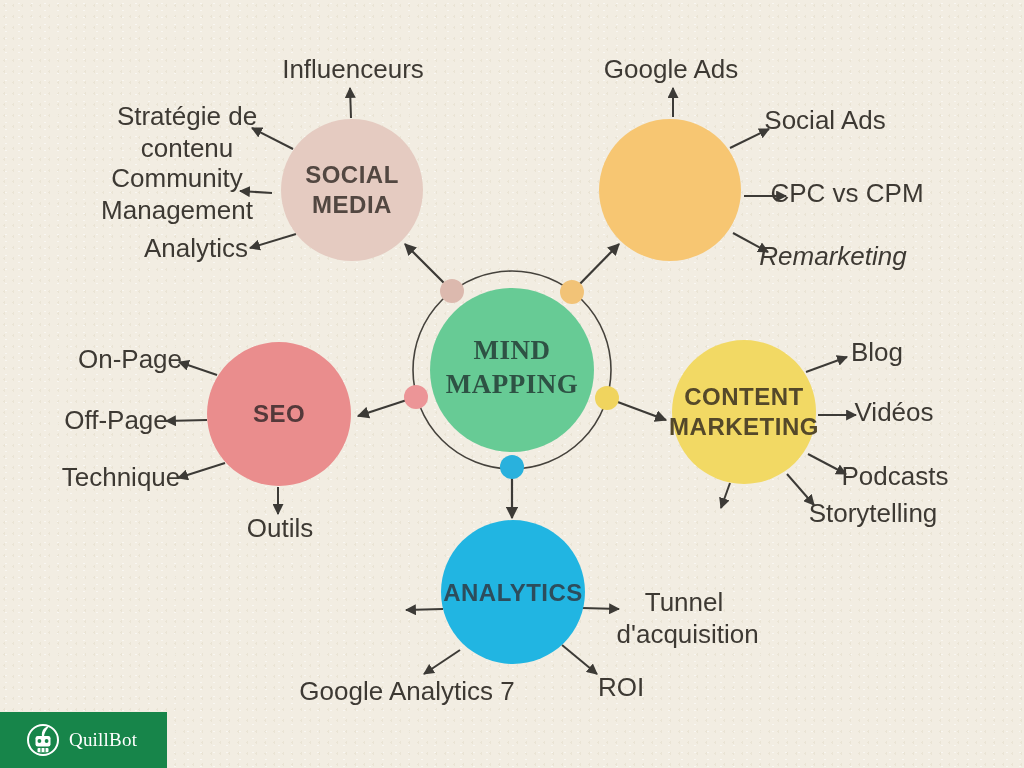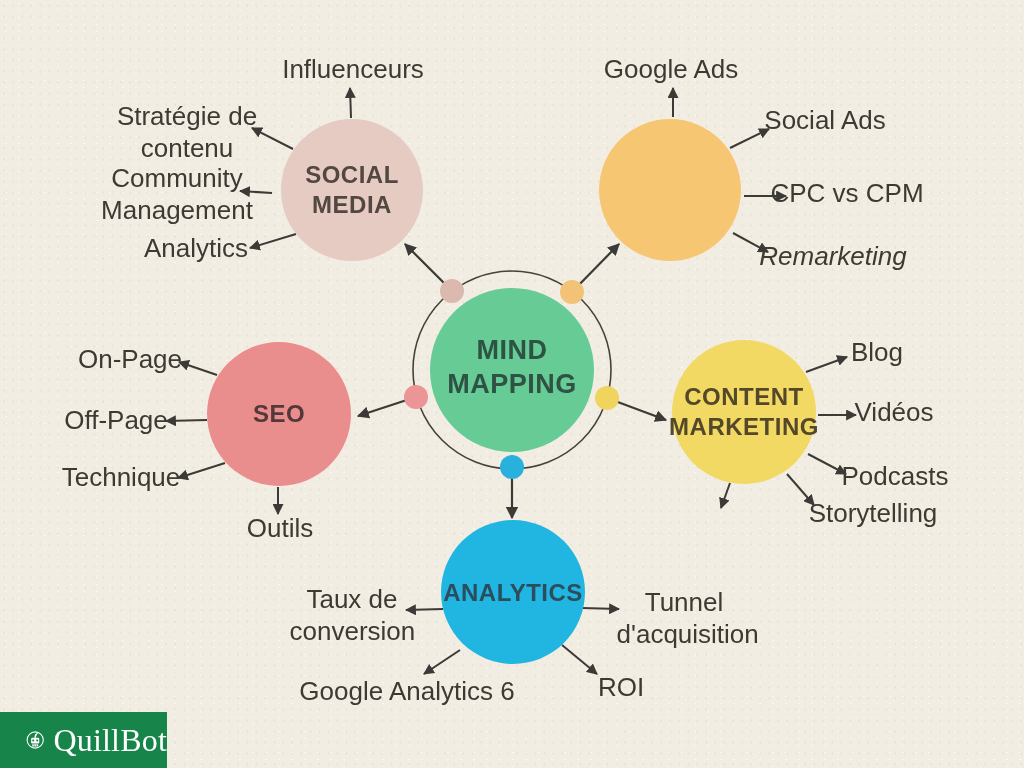--- a/index.html
+++ b/index.html
@@ -18,21 +18,21 @@
     text-align:center;color:#3d3933;font-size:26px;line-height:1.22;
     white-space:nowrap;
   }
   .lbl.wrap{white-space:normal;}
   .node-title{
     position:absolute;transform:translate(-50%,-50%);
     text-align:center;font-weight:bold;font-size:24px;line-height:1.25;
     letter-spacing:.5px;white-space:normal;
   }
   
-  .t-center{left:512px;top:368px;width:150px;font-size:27px;color:#2e5244;}
+  .t-center{left:512px;top:368px;width:150px;font-size:27px;color:#2e5244;font-family:Liberation Serif, serif;}
   .t-social{left:352px;top:190px;width:120px;color:#524741;}
   .t-sea{left:670px;top:191px;width:120px;color:#544a38;}
   .t-seo{left:279px;top:414px;width:120px;color:#54393a;}
   .t-content{left:744px;top:412px;width:165px;color:#54482a;}
   .t-analytics{left:513px;top:593px;width:180px;color:#2d4d5c;}
   
   .lb-influenceurs{left:353px;top:70px;}
   .lb-strategie{left:187px;top:133px;width:145px;}
   .lb-community{left:177px;top:195px;width:155px;}
   .lb-analytics-sm{left:196px;top:249px;}
@@ -54,21 +54,21 @@
   .lb-roi{left:621px;top:688px;}
   .lb-tunnel{left:684px;top:619px;width:135px;}
   
   .footer-logo{
     position:absolute;left:0;top:712px;width:167px;height:56px;
     display:flex;align-items:center;gap:9px;padding-left:26px;
     box-sizing:border-box;
   }
   .brand-text{
     color:#ffffff;font-family:"Liberation Serif","DejaVu Serif",serif;
-    font-size:32px;font-weight:500;letter-spacing:.2px;
+    font-size:19px;font-weight:500;letter-spacing:.2px;
   }
 </style>
 </head>
 <body>
 
 <div class="canvas">
 
   <svg class="layer" width="1024" height="768" viewBox="0 0 1024 768">
     <defs>
       <marker id="arw" viewBox="0 0 10 10" refX="9" refY="5" markerWidth="5.5" markerHeight="5.5" orient="auto">
@@ -149,22 +149,21 @@
   <div class="lbl lb-onpage">On-Page</div>
   <div class="lbl lb-offpage">Off-Page</div>
   <div class="lbl lb-technique">Technique</div>
   <div class="lbl lb-outils">Outils</div>
 
   <div class="lbl lb-blog">Blog</div>
   <div class="lbl lb-videos">Vidéos</div>
   <div class="lbl lb-podcasts">Podcasts</div>
   <div class="lbl lb-storytelling">Storytelling</div>
 
-  <div class="lbl wrap lb-taux">Taux de conversion</div>
-  <div class="lbl lb-ga4">Google Analytics 6</div>
+  <div class="lbl lb-ga4">Google Analytics 7</div>
   <div class="lbl lb-roi">ROI</div>
   <div class="lbl wrap lb-tunnel">Tunnel d'acquisition</div>
 
   <div class="footer-logo" style="background-color: rgb(23, 133, 74);">
     <svg width="34" height="34" viewBox="0 0 34 34">
       <circle cx="17" cy="17" r="15" fill="none" stroke="#ffffff" stroke-width="2"></circle>
       <path d="M16 13.5 C15 7 19 4 23.5 2.8 C20 7 18.6 9.5 17.9 13.5 Z" fill="#ffffff"></path>
       <rect x="9.5" y="13" width="15" height="10.5" rx="2.2" fill="#ffffff"></rect>
       <circle cx="13.4" cy="18" r="1.9" fill="#17854a"></circle>
       <circle cx="20.6" cy="18" r="1.9" fill="#17854a"></circle>

